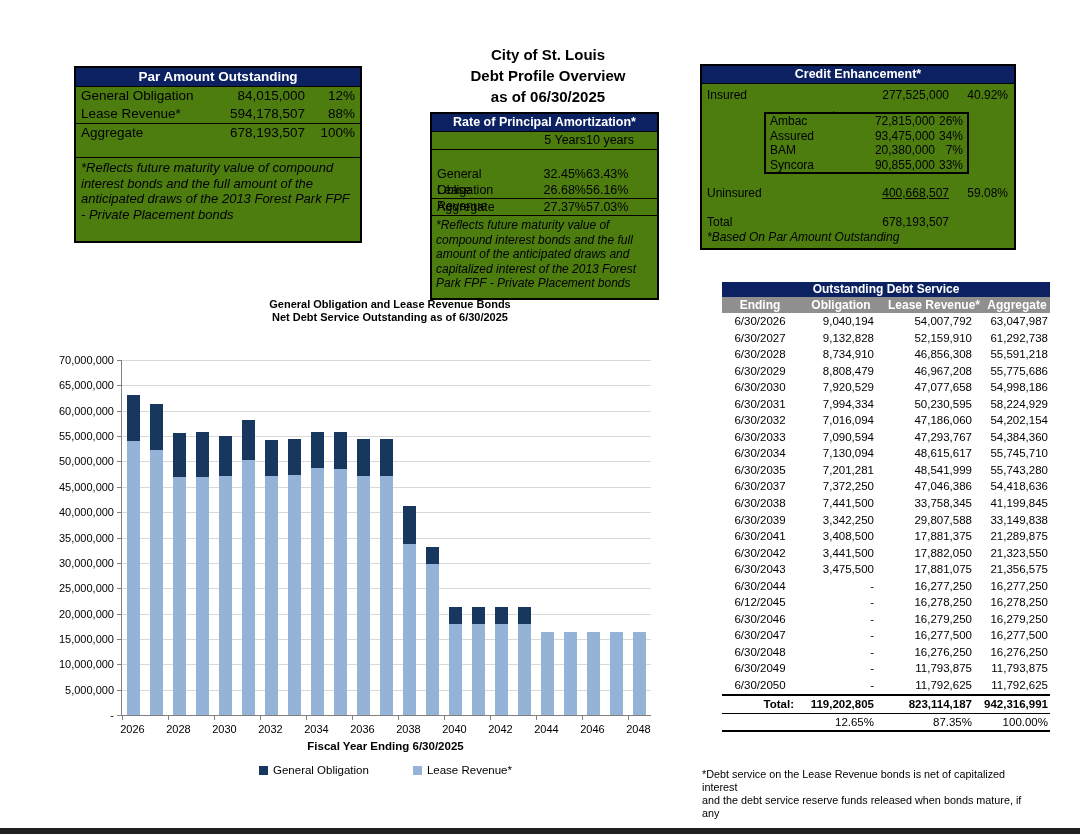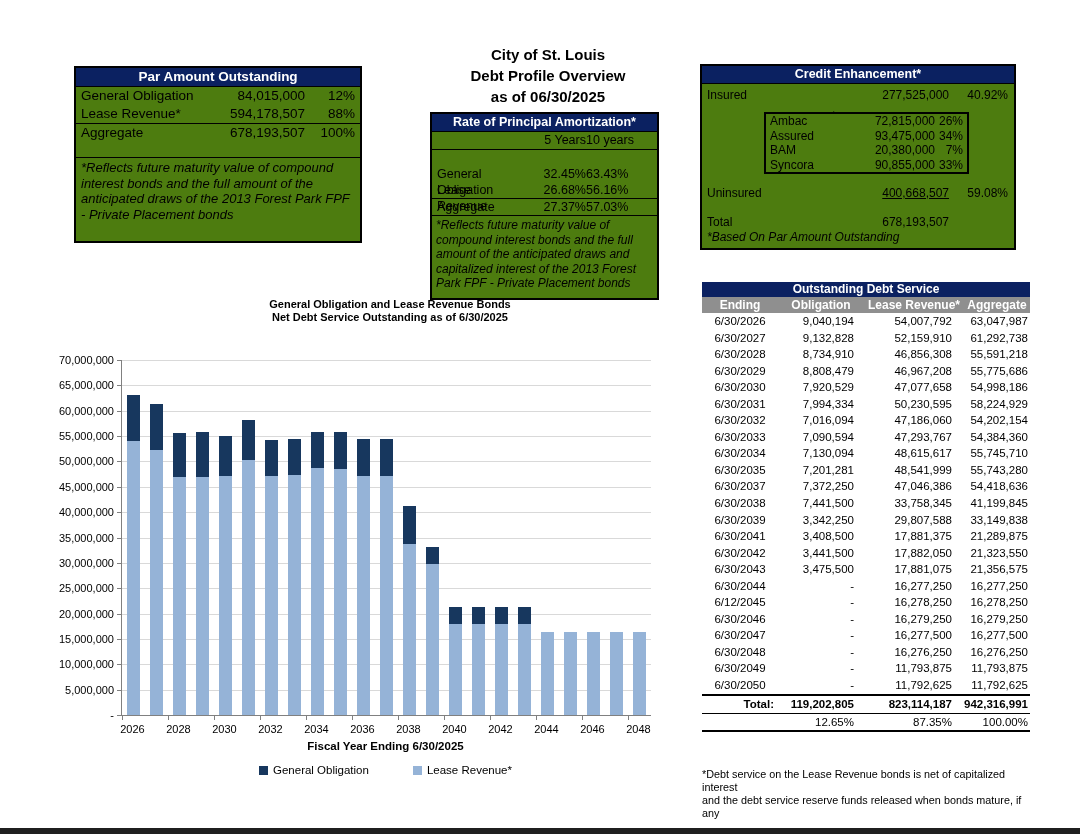--- a/index.html
+++ b/index.html
@@ -72,21 +72,21 @@
   .axis-title{position:absolute;left:81px;top:446px;width:529px;text-align:center;
               font-weight:bold;font-size:11.5px;}
   .legend{position:absolute;left:81px;top:470px;width:529px;display:flex;
           justify-content:center;gap:44px;font-size:11.5px;}
   .legend-item{display:flex;align-items:center;gap:5px;}
   .swatch{width:9px;height:9px;display:inline-block;}
   .swatch.dark{background:#17375e;}
   .swatch.light{background:#95b3d7;}
 
   
-  .ds{position:absolute;left:702px;top:282px;width:328px;font-size:11.5px;}
+  .ds{position:absolute;left:722px;top:282px;width:328px;font-size:11.5px;}
   .ds-navy{background:#0b2161;color:#fff;font-weight:bold;text-align:center;
            font-size:12px;line-height:15px;height:15px;}
   .ds-gray{background:#8f8f8f;color:#fff;font-weight:bold;display:grid;
            grid-template-columns:76px 86px 100px 66px;line-height:16px;height:16px;font-size:12px;}
   .ds-gray div{text-align:center;}
   .ds-row{display:grid;grid-template-columns:76px 86px 100px 66px;
           height:16.56px;line-height:16.56px;}
   .ds-row .d0{text-align:center;}
   .ds-row .d1{text-align:right;padding-right:10px;}
   .ds-row .d2{text-align:right;padding-right:12px;}

